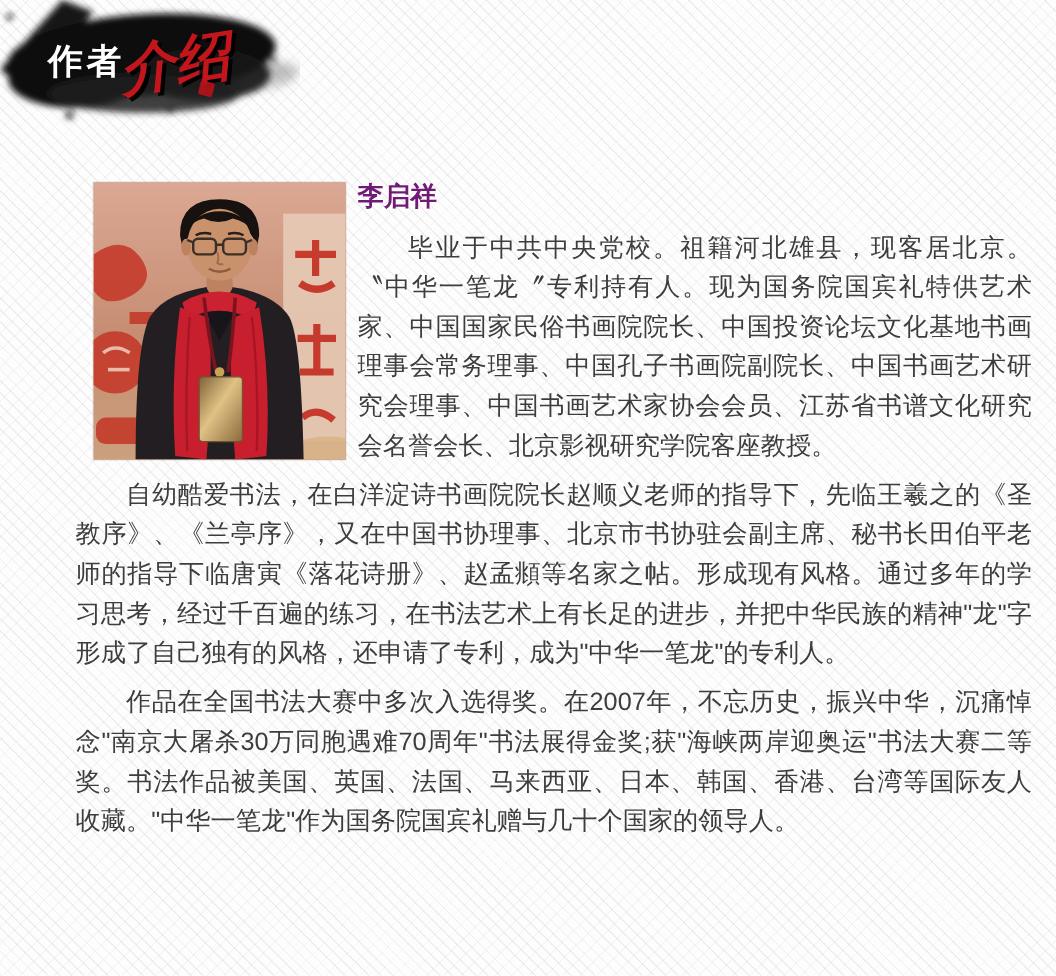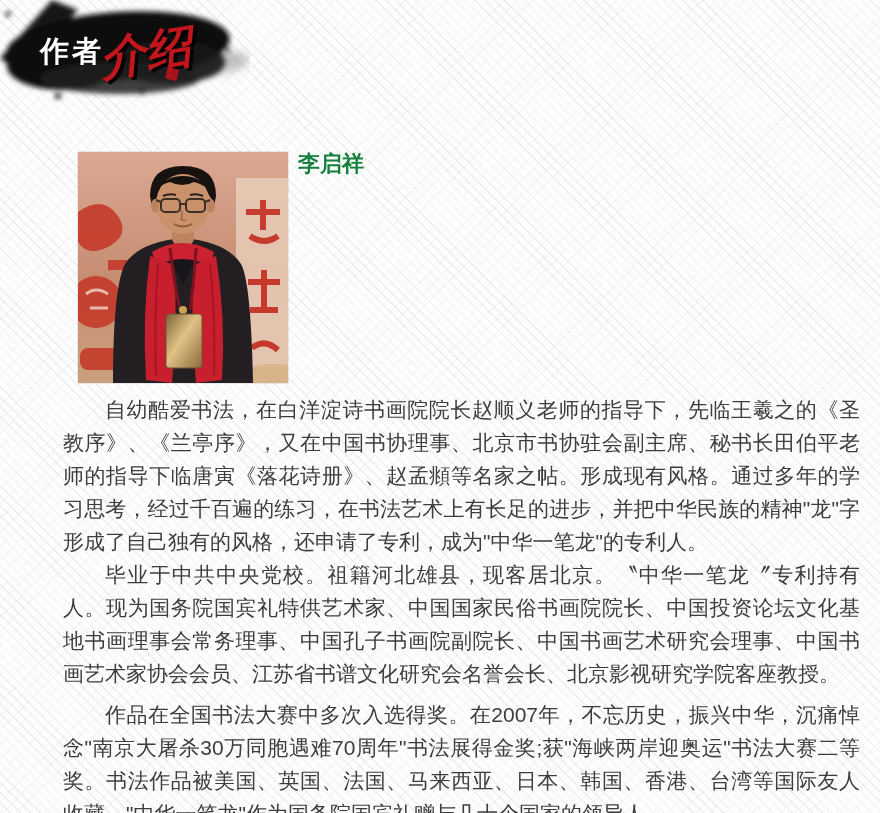--- a/index.html
+++ b/index.html
@@ -38,21 +38,21 @@
     width: 210px; height: 231px;
     margin: 2px 10px 10px 15px;
     box-shadow: 0 0 0 1px rgba(0,0,0,0.08);
     background: #c08a6f;
   }
   .photo svg { display: block; }
   .author-name {
     font-size: 22px;
     line-height: 28px;
     font-weight: bold;
-    color: #15803d;
+    color: #701a75;
     margin-bottom: 12px;
     text-align: left;
   }
   p.bio { text-indent: 2em; }
   p.bio.clear { clear: both; margin-top: 8px; }
 </style>
 </head>
 <body>
 
 <div class="banner">
@@ -165,16 +165,16 @@
       </g>
 
       <path d="M85,44 q6,-3 13,-1 M112,43 q7,-2 13,1" stroke="#2b2019" stroke-width="2" fill="none"></path>
       <path d="M103,58 q2,6 0,9 q2,2 5,1" stroke="#a06b4a" stroke-width="1.6" fill="none"></path>
       <path d="M96,72 q9,5 18,0" stroke="#8c5a3e" stroke-width="2" fill="none"></path>
     </svg>
   </div>
 
   <h2 class="author-name">李启祥</h2>
 
+  <p class="bio">毕业于中共中央党校。祖籍河北雄县，现客居北京。〝中华一笔龙〞专利持有人。现为国务院国宾礼特供艺术家、中国国家民俗书画院院长、中国投资论坛文化基地书画理事会常务理事、中国孔子书画院副院长、中国书画艺术研究会理事、中国书画艺术家协会会员、江苏省书谱文化研究会名誉会长、北京影视研究学院客座教授。</p>
   <p class="bio clear">自幼酷爱书法，在白洋淀诗书画院院长赵顺义老师的指导下，先临王羲之的《圣教序》、《兰亭序》，又在中国书协理事、北京市书协驻会副主席、秘书长田伯平老师的指导下临唐寅《落花诗册》、赵孟頫等名家之帖。形成现有风格。通过多年的学习思考，经过千百遍的练习，在书法艺术上有长足的进步，并把中华民族的精神"龙"字形成了自己独有的风格，还申请了专利，成为"中华一笔龙"的专利人。</p>
-  <p class="bio">毕业于中共中央党校。祖籍河北雄县，现客居北京。〝中华一笔龙〞专利持有人。现为国务院国宾礼特供艺术家、中国国家民俗书画院院长、中国投资论坛文化基地书画理事会常务理事、中国孔子书画院副院长、中国书画艺术研究会理事、中国书画艺术家协会会员、江苏省书谱文化研究会名誉会长、北京影视研究学院客座教授。</p>
   <p class="bio clear">作品在全国书法大赛中多次入选得奖。在2007年，不忘历史，振兴中华，沉痛悼念"南京大屠杀30万同胞遇难70周年"书法展得金奖;获"海峡两岸迎奥运"书法大赛二等奖。书法作品被美国、英国、法国、马来西亚、日本、韩国、香港、台湾等国际友人收藏。"中华一笔龙"作为国务院国宾礼赠与几十个国家的领导人。</p>
 </div>
 
 </body></html>

